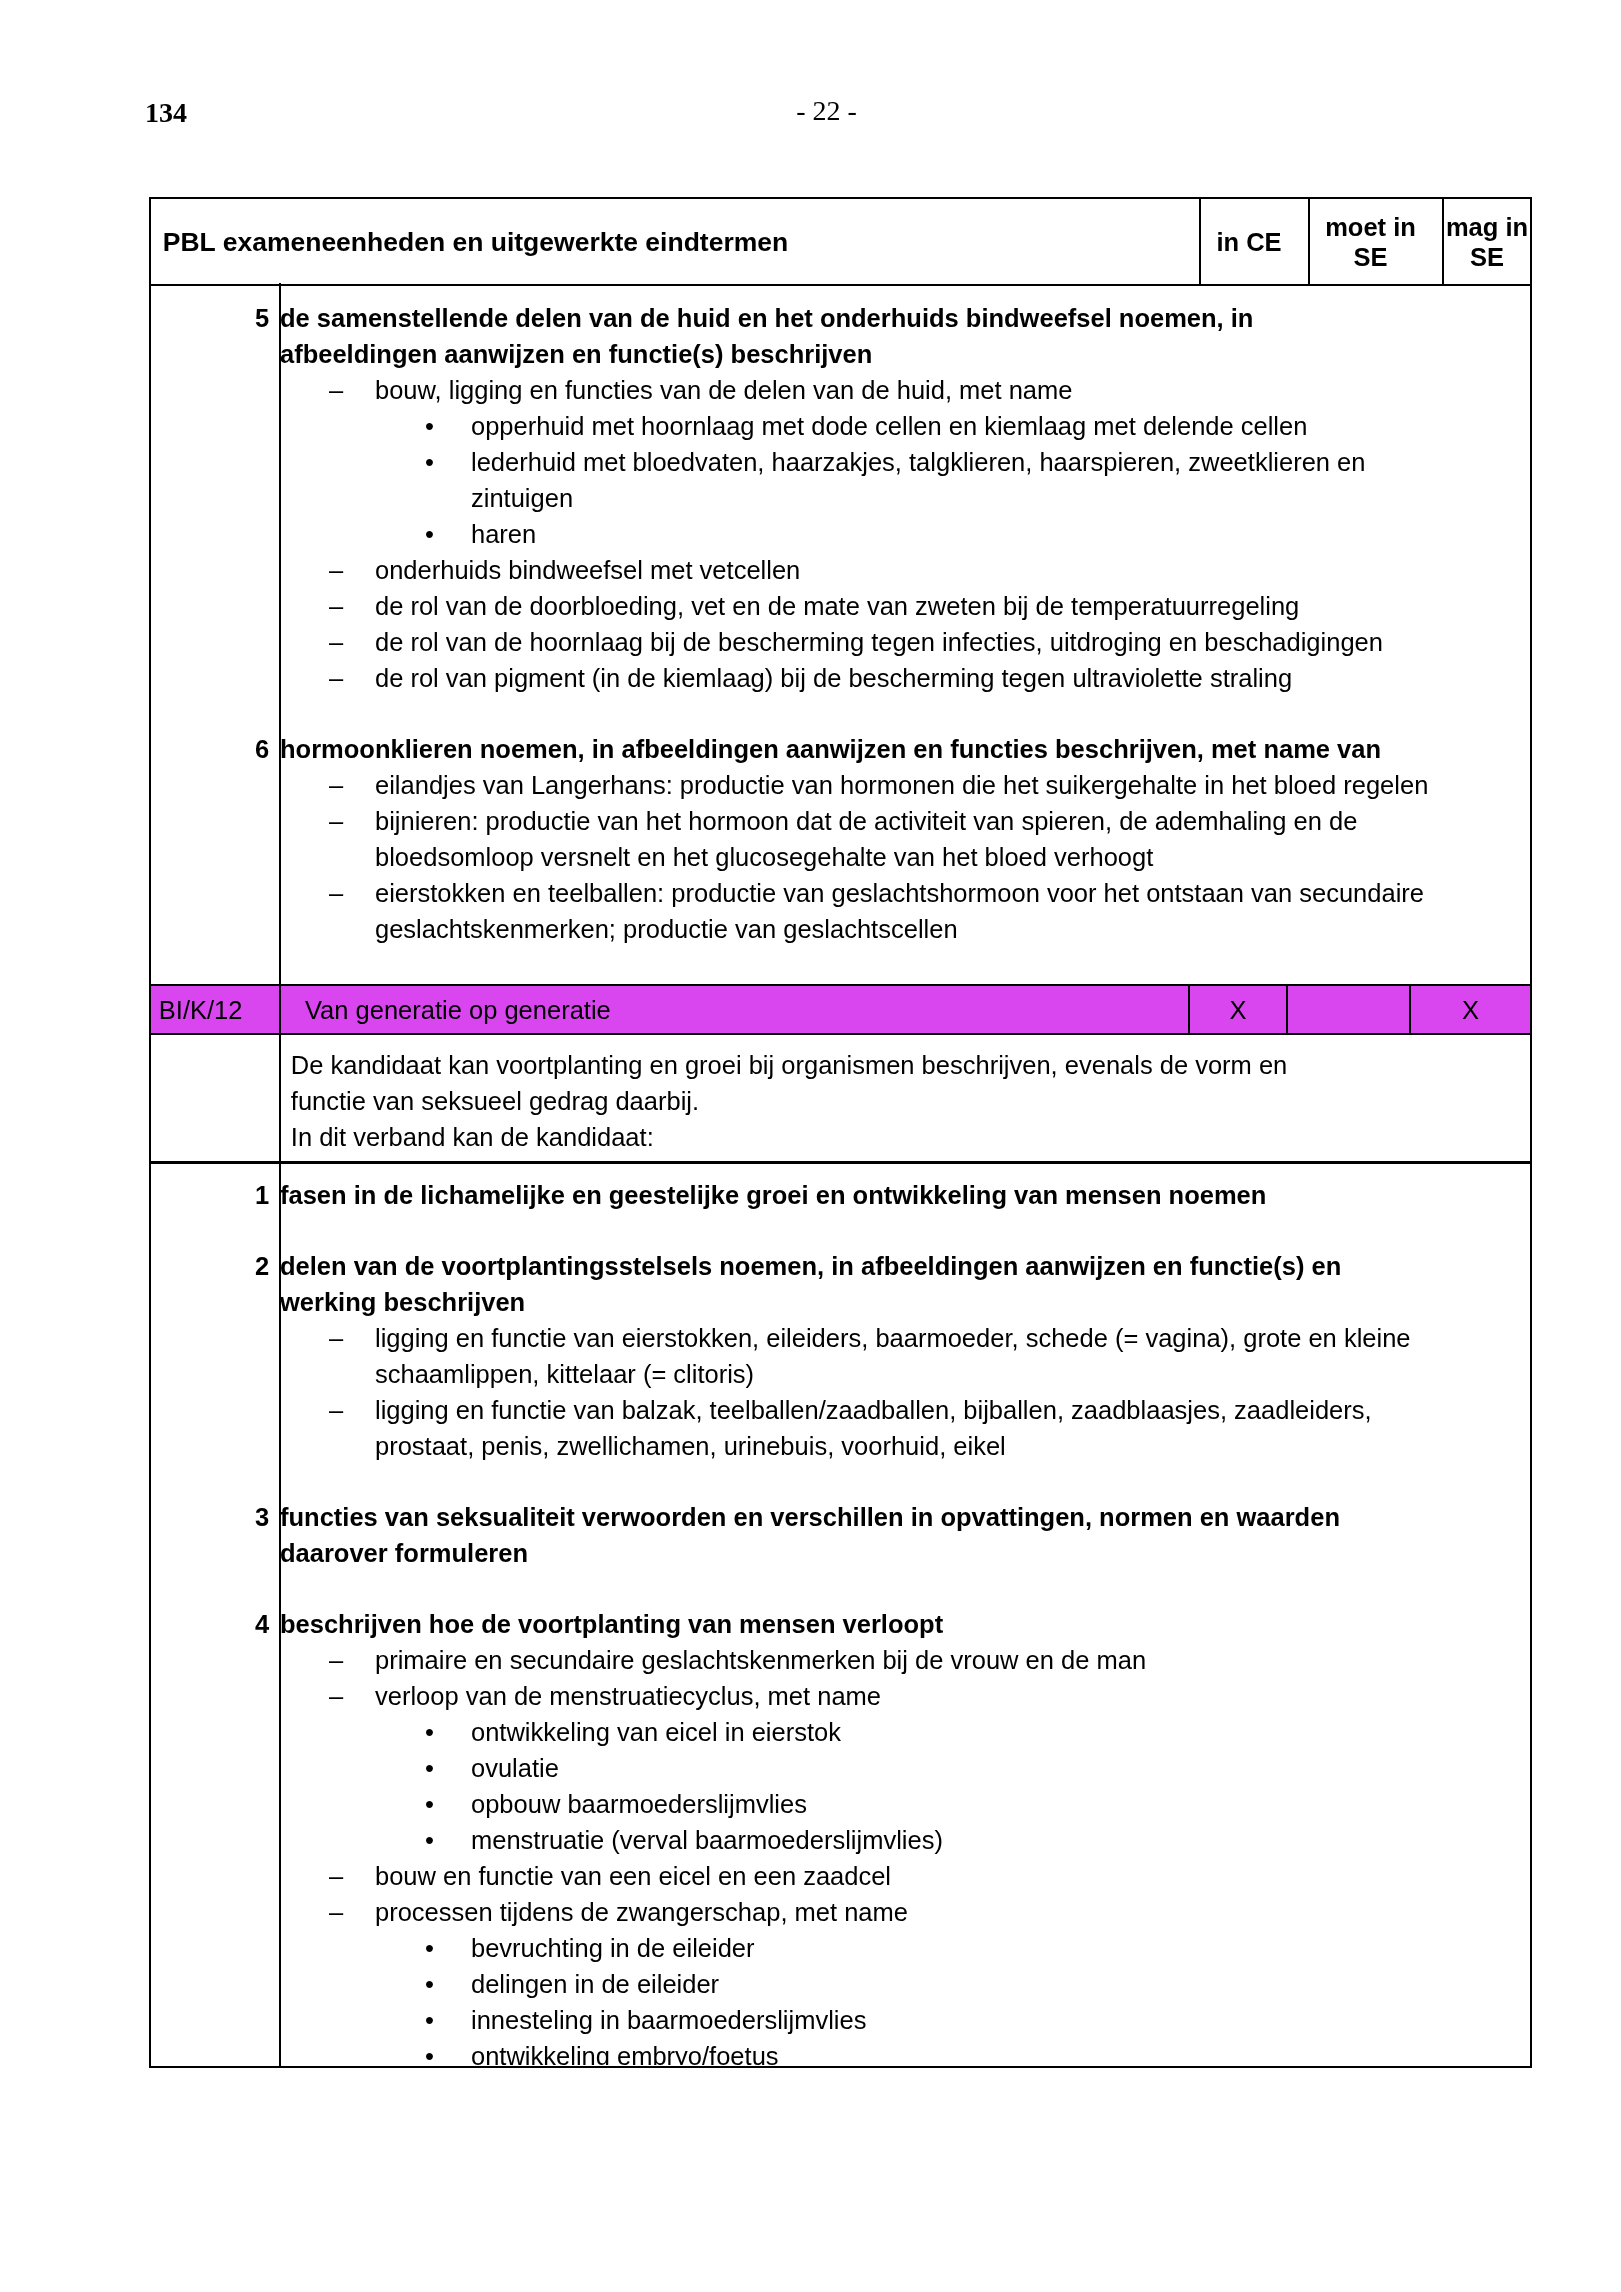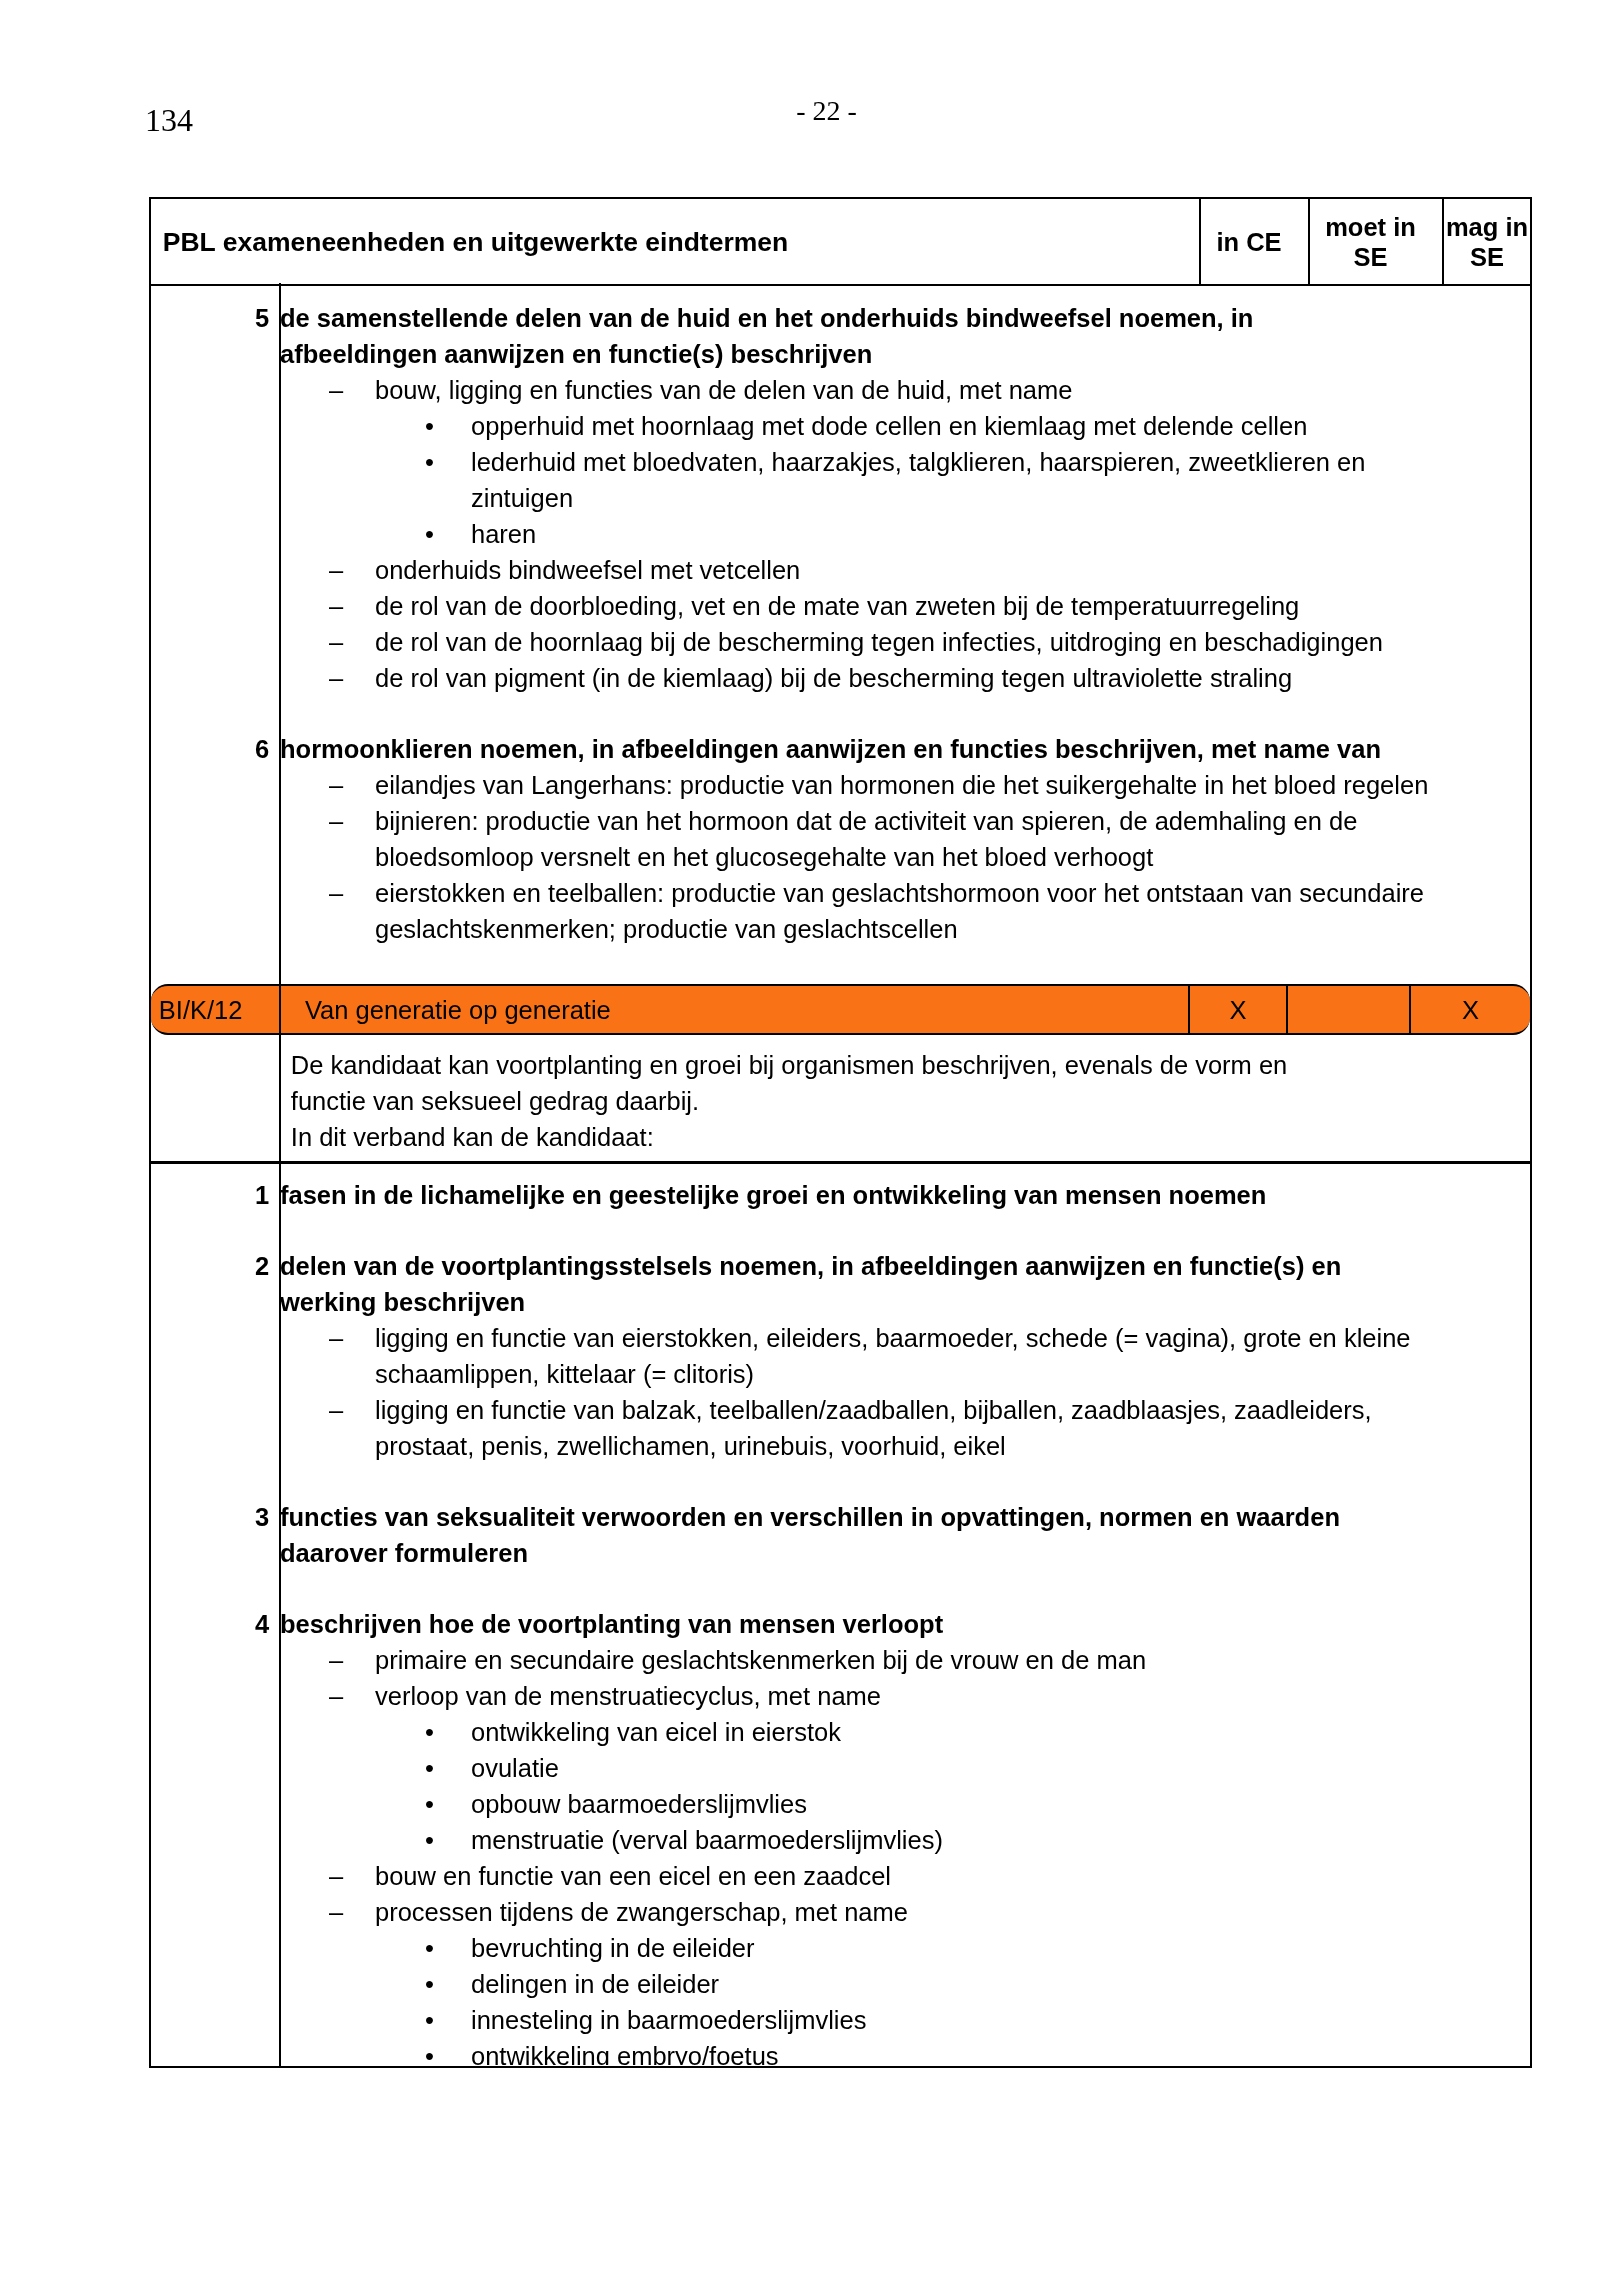--- a/index.html
+++ b/index.html
@@ -2,23 +2,23 @@
 <html><head>
 <meta charset="utf-8">
 <style>
   html,body { margin:0; padding:0; background:#ffffff; }
   .page {
     position:relative; width:1621px; height:2293px; background:#ffffff;
     color:#000; font-family:"Liberation Sans","DejaVu Sans",sans-serif;
     overflow:hidden;
   }
   .folio {
-    position:absolute; left:145px; top:102px;
+    position:absolute; left:145px; top:95px;
     font-family:"Liberation Serif","DejaVu Serif",serif;
-    font-weight:normal; font-size:32px; line-height:36px;
+    font-weight:bold; font-size:28px; line-height:36px;
   }
   .page-label {
     position:absolute; left:16px; top:96px; width:100%; text-align:center;
     font-family:"Liberation Serif","DejaVu Serif",serif;
     font-size:28px; line-height:29px;
   }
   .exam-table {
     position:absolute; left:149px; top:197px; width:1383px; height:1871px;
     box-sizing:border-box; border:2.9px solid #000;
     font-size:25.5px; line-height:36px;
@@ -128,21 +128,21 @@
             </div>
             <div class="sub dash">
               <span class="marker">–</span>
               <span class="txt">eierstokken en teelballen: productie van geslachtshormoon voor het ontstaan van secundaire
 geslachtskenmerken; productie van geslachtscellen</span>
             </div>
           </div>
         </div>
       </div>
 
-    <div class="trow row-unit" id="unit-row" style="background: #f97316; border-radius: 17px;">
+    <div class="trow row-unit" id="unit-row" style="background: #d946ef;">
       <div class="ucell code">BI/K/12</div>
       <div class="ucell utitle">Van generatie op generatie</div>
       <div class="ucell xcell">X</div>
       <div class="ucell xcell"></div>
       <div class="ucell xcell">X</div>
     </div>
 
     <div class="trow row-desc">
       <div></div>
       <div class="desc-text">De kandidaat kan voortplanting en groei bij organismen beschrijven, evenals de vorm en

